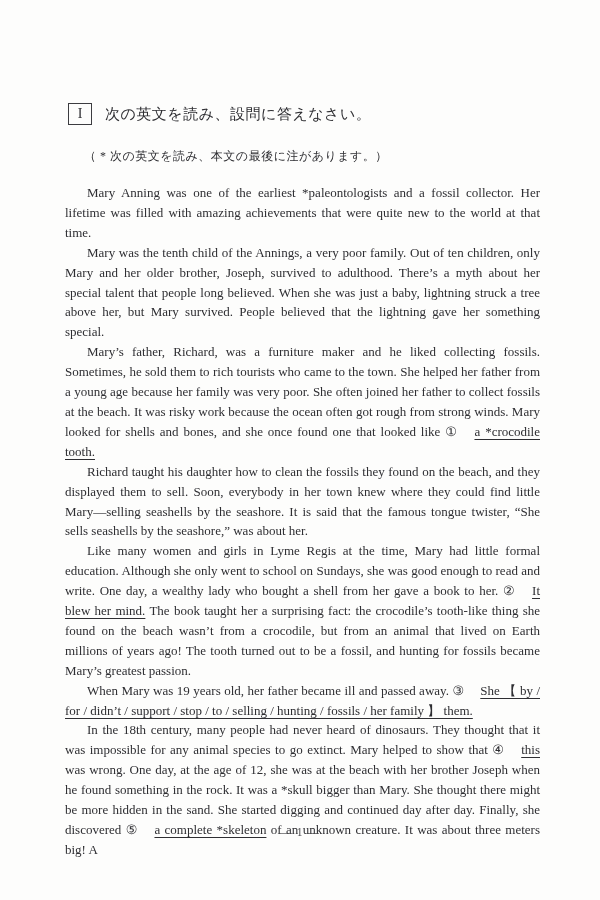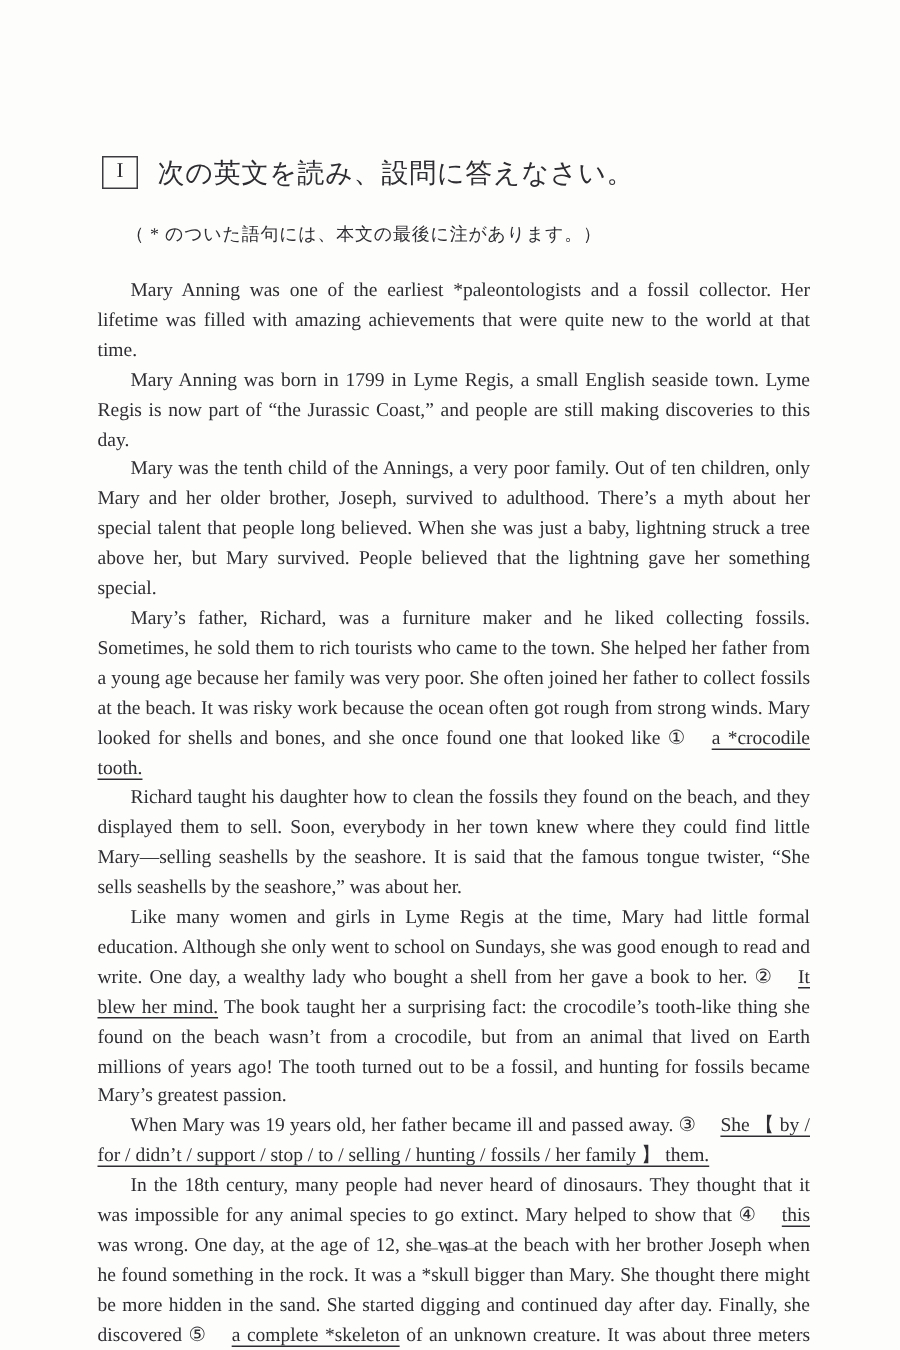--- a/index.html
+++ b/index.html
@@ -31,21 +31,21 @@
     border: 1.5px solid #3c3c40;
     display: flex;
     align-items: center;
     justify-content: center;
     font-size: 14px;
     line-height: 1;
     padding-bottom: 1px;
     box-sizing: border-box;
   }
   .instruction {
-    font-size: 18px;
+    font-size: 15px;
     letter-spacing: 0.5px;
   }
   .note {
     position: absolute;
     top: 148px;
     left: 84px;
     font-size: 12px;
     letter-spacing: 0.5px;
   }
   .passage {
@@ -83,25 +83,24 @@
 
 <div class="page">
 
   <div class="qheader">
     <div class="qnum-box">
       <span>I</span>
     </div>
     <div class="instruction">次の英文を読み、設問に答えなさい。</div>
   </div>
 
-  <div class="note">（ * のついた語句には、本文の最後に注があります。）</div>
+  <div class="note">（ * 次の英文を読み、本文の最後に注があります。）</div>
 
   <div class="passage">
       <p class="para"><span>Mary Anning was one of the earliest *paleontologists and a fossil collector. Her lifetime was filled with amazing achievements that were quite new to the world at that time.</span></p>
-      <p class="para"><span>Mary Anning was born in 1799 in Lyme Regis, a small English seaside town. Lyme Regis is now part of “the Jurassic Coast,” and people are still making discoveries to this day.</span></p>
       <p class="para"><span>Mary was the tenth child of the Annings, a very poor family. Out of ten children, only Mary and her older brother, Joseph, survived to adulthood. There’s a myth about her special talent that people long believed. When she was just a baby, lightning struck a tree above her, but Mary survived. People believed that the lightning gave her something special.</span></p>
       <p class="para"><span>Mary’s father, Richard, was a furniture maker and he liked collecting fossils. Sometimes, he sold them to rich tourists who came to the town. She helped her father from a young age because her family was very poor. She often joined her father to collect fossils at the beach. It was risky work because the ocean often got rough from strong winds. Mary looked for shells and bones, and she once found one that looked like ①</span><span class="u">a *crocodile tooth.</span></p>
       <p class="para"><span>Richard taught his daughter how to clean the fossils they found on the beach, and they displayed them to sell. Soon, everybody in her town knew where they could find little Mary—selling seashells by the seashore. It is said that the famous tongue twister, “She sells seashells by the seashore,” was about her.</span></p>
       <p class="para"><span>Like many women and girls in Lyme Regis at the time, Mary had little formal education. Although she only went to school on Sundays, she was good enough to read and write. One day, a wealthy lady who bought a shell from her gave a book to her. ②</span><span class="u">It blew her mind.</span><span> The book taught her a surprising fact: the crocodile’s tooth-like thing she found on the beach wasn’t from a crocodile, but from an animal that lived on Earth millions of years ago! The tooth turned out to be a fossil, and hunting for fossils became Mary’s greatest passion.</span></p>
       <p class="para"><span>When Mary was 19 years old, her father became ill and passed away. ③</span><span class="u">She 【 by / for / didn’t / support / stop / to / selling / hunting / fossils / her family 】 them.</span></p>
       <p class="para"><span>In the 18th century, many people had never heard of dinosaurs. They thought that it was impossible for any animal species to go extinct. Mary helped to show that ④</span><span class="u">this</span><span> was wrong. One day, at the age of 12, she was at the beach with her brother Joseph when he found something in the rock. It was a *skull bigger than Mary. She thought there might be more hidden in the sand. She started digging and continued day after day. Finally, she discovered ⑤</span><span class="u">a complete *skeleton</span><span> of an unknown creature. It was about three meters big! A</span></p>
     </div>
 
   <div class="footer">
     <span>— 1 —</span>

